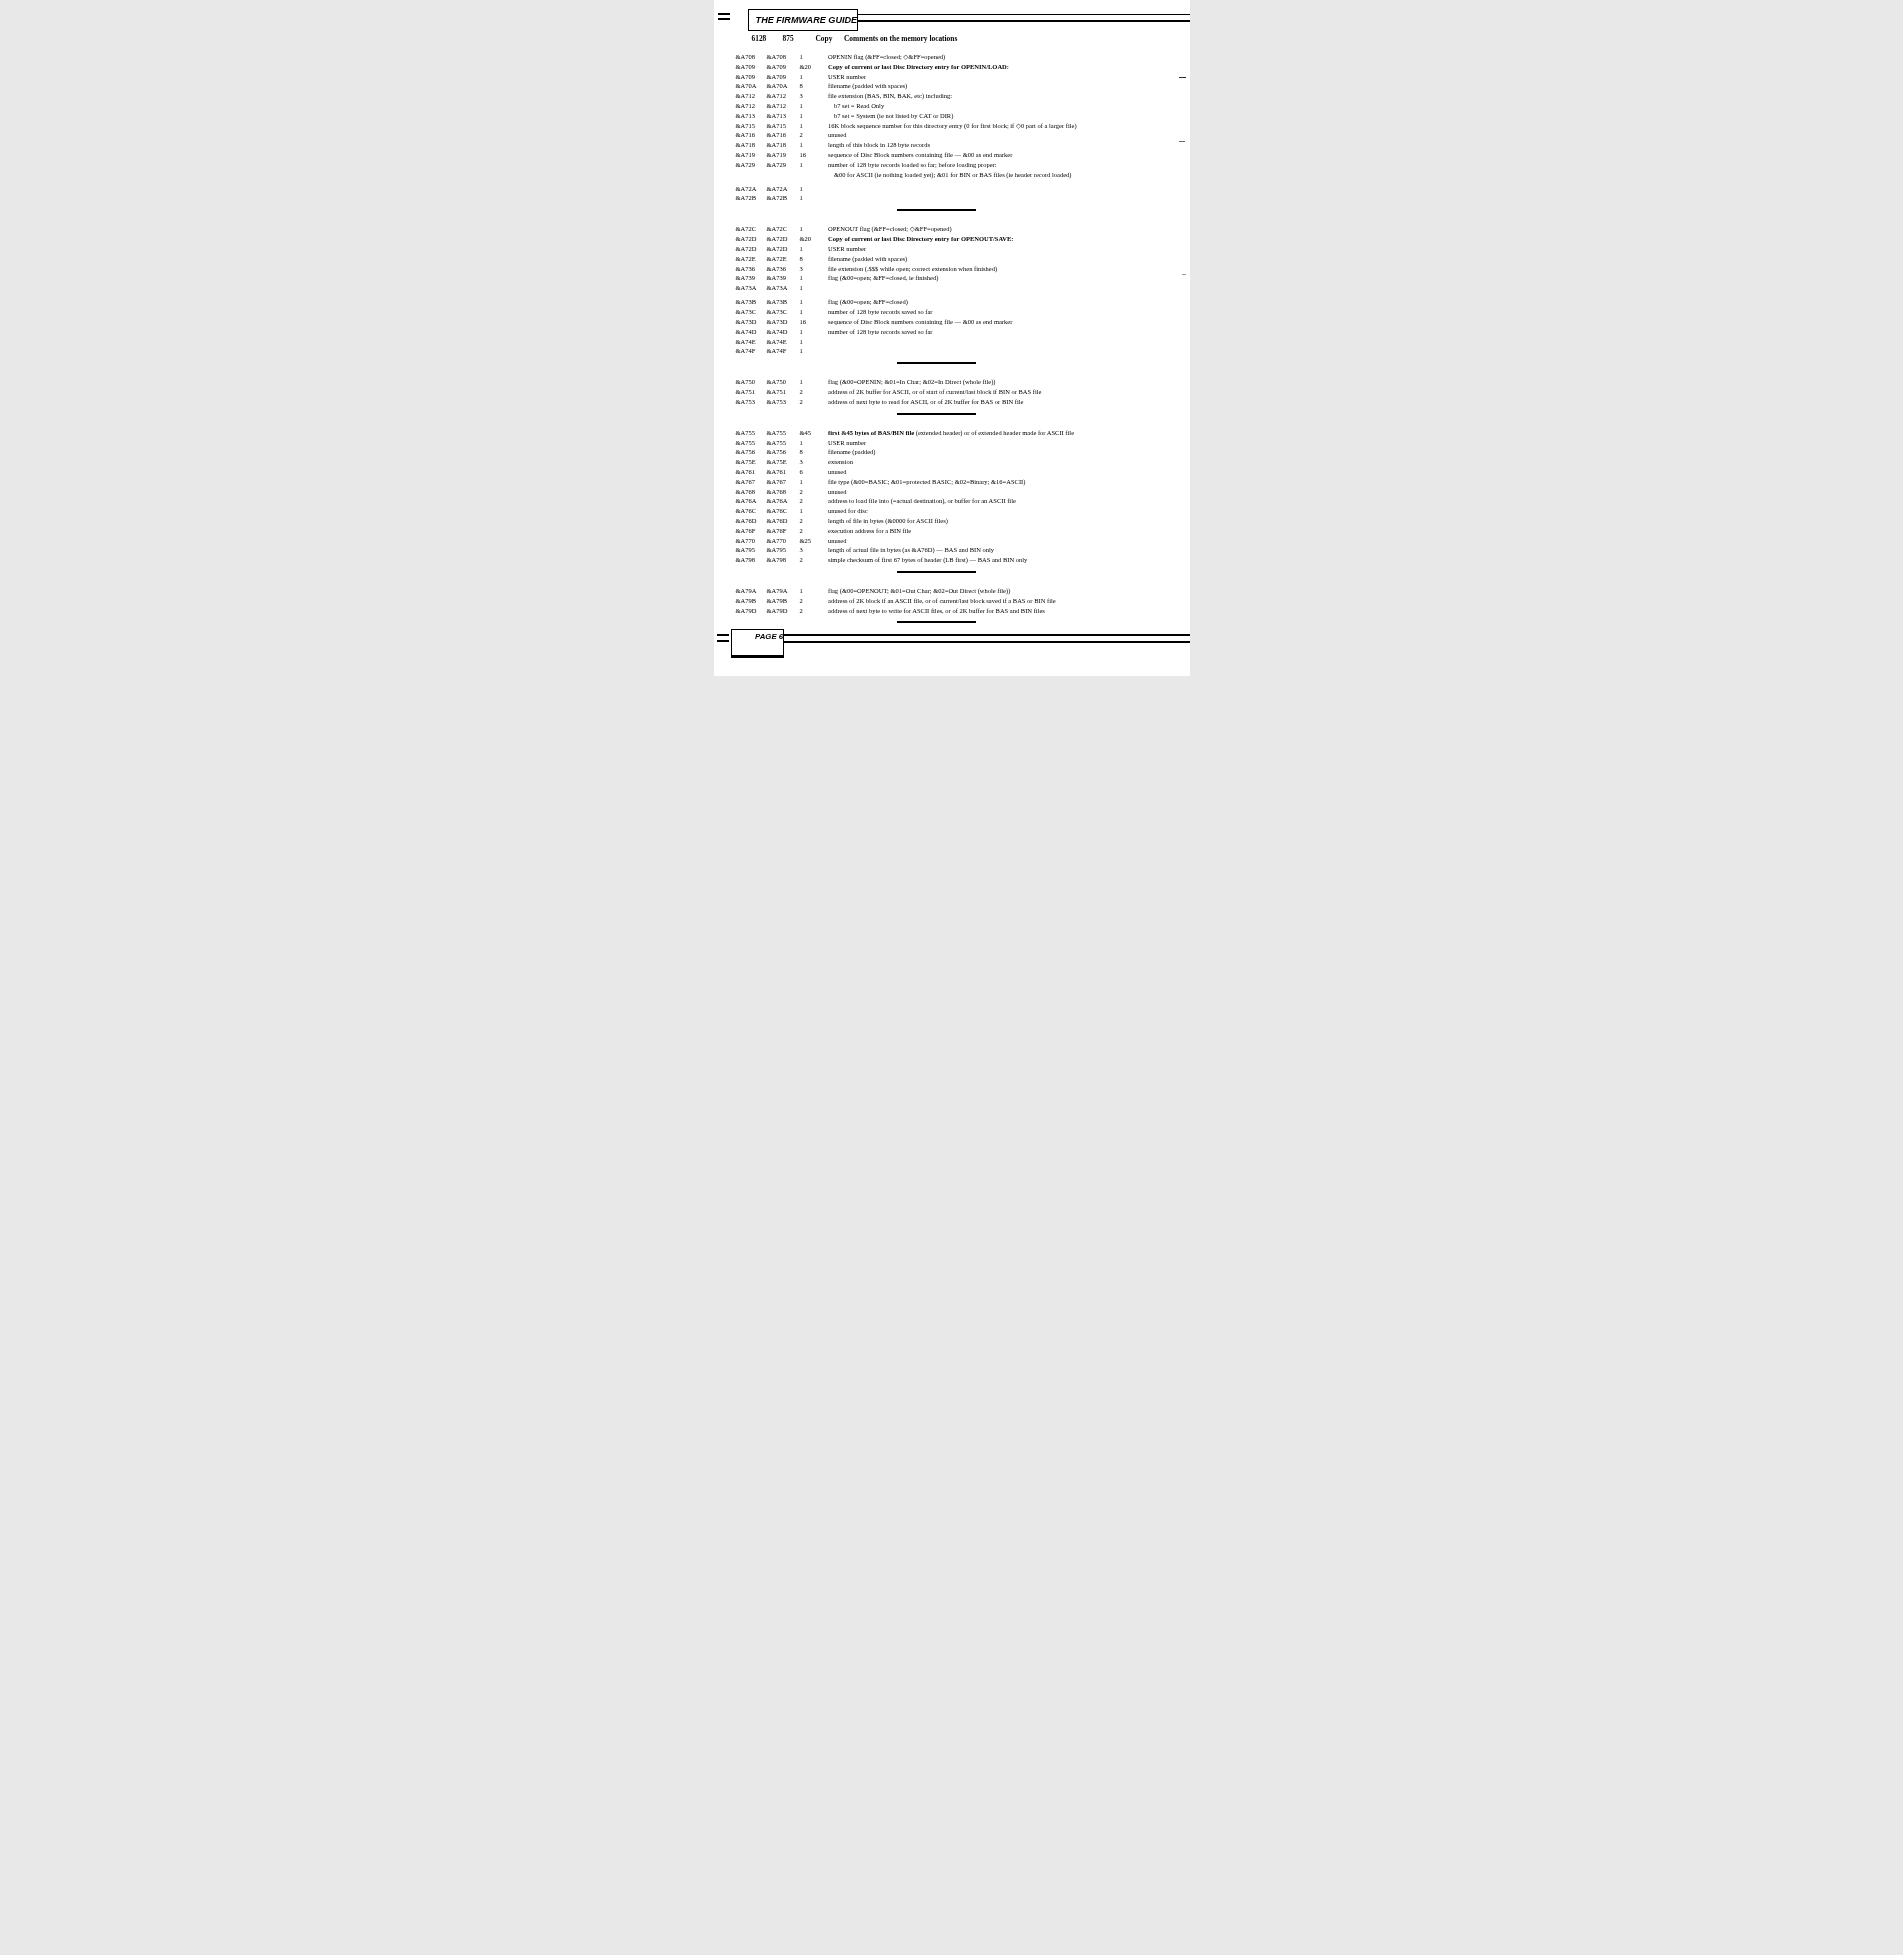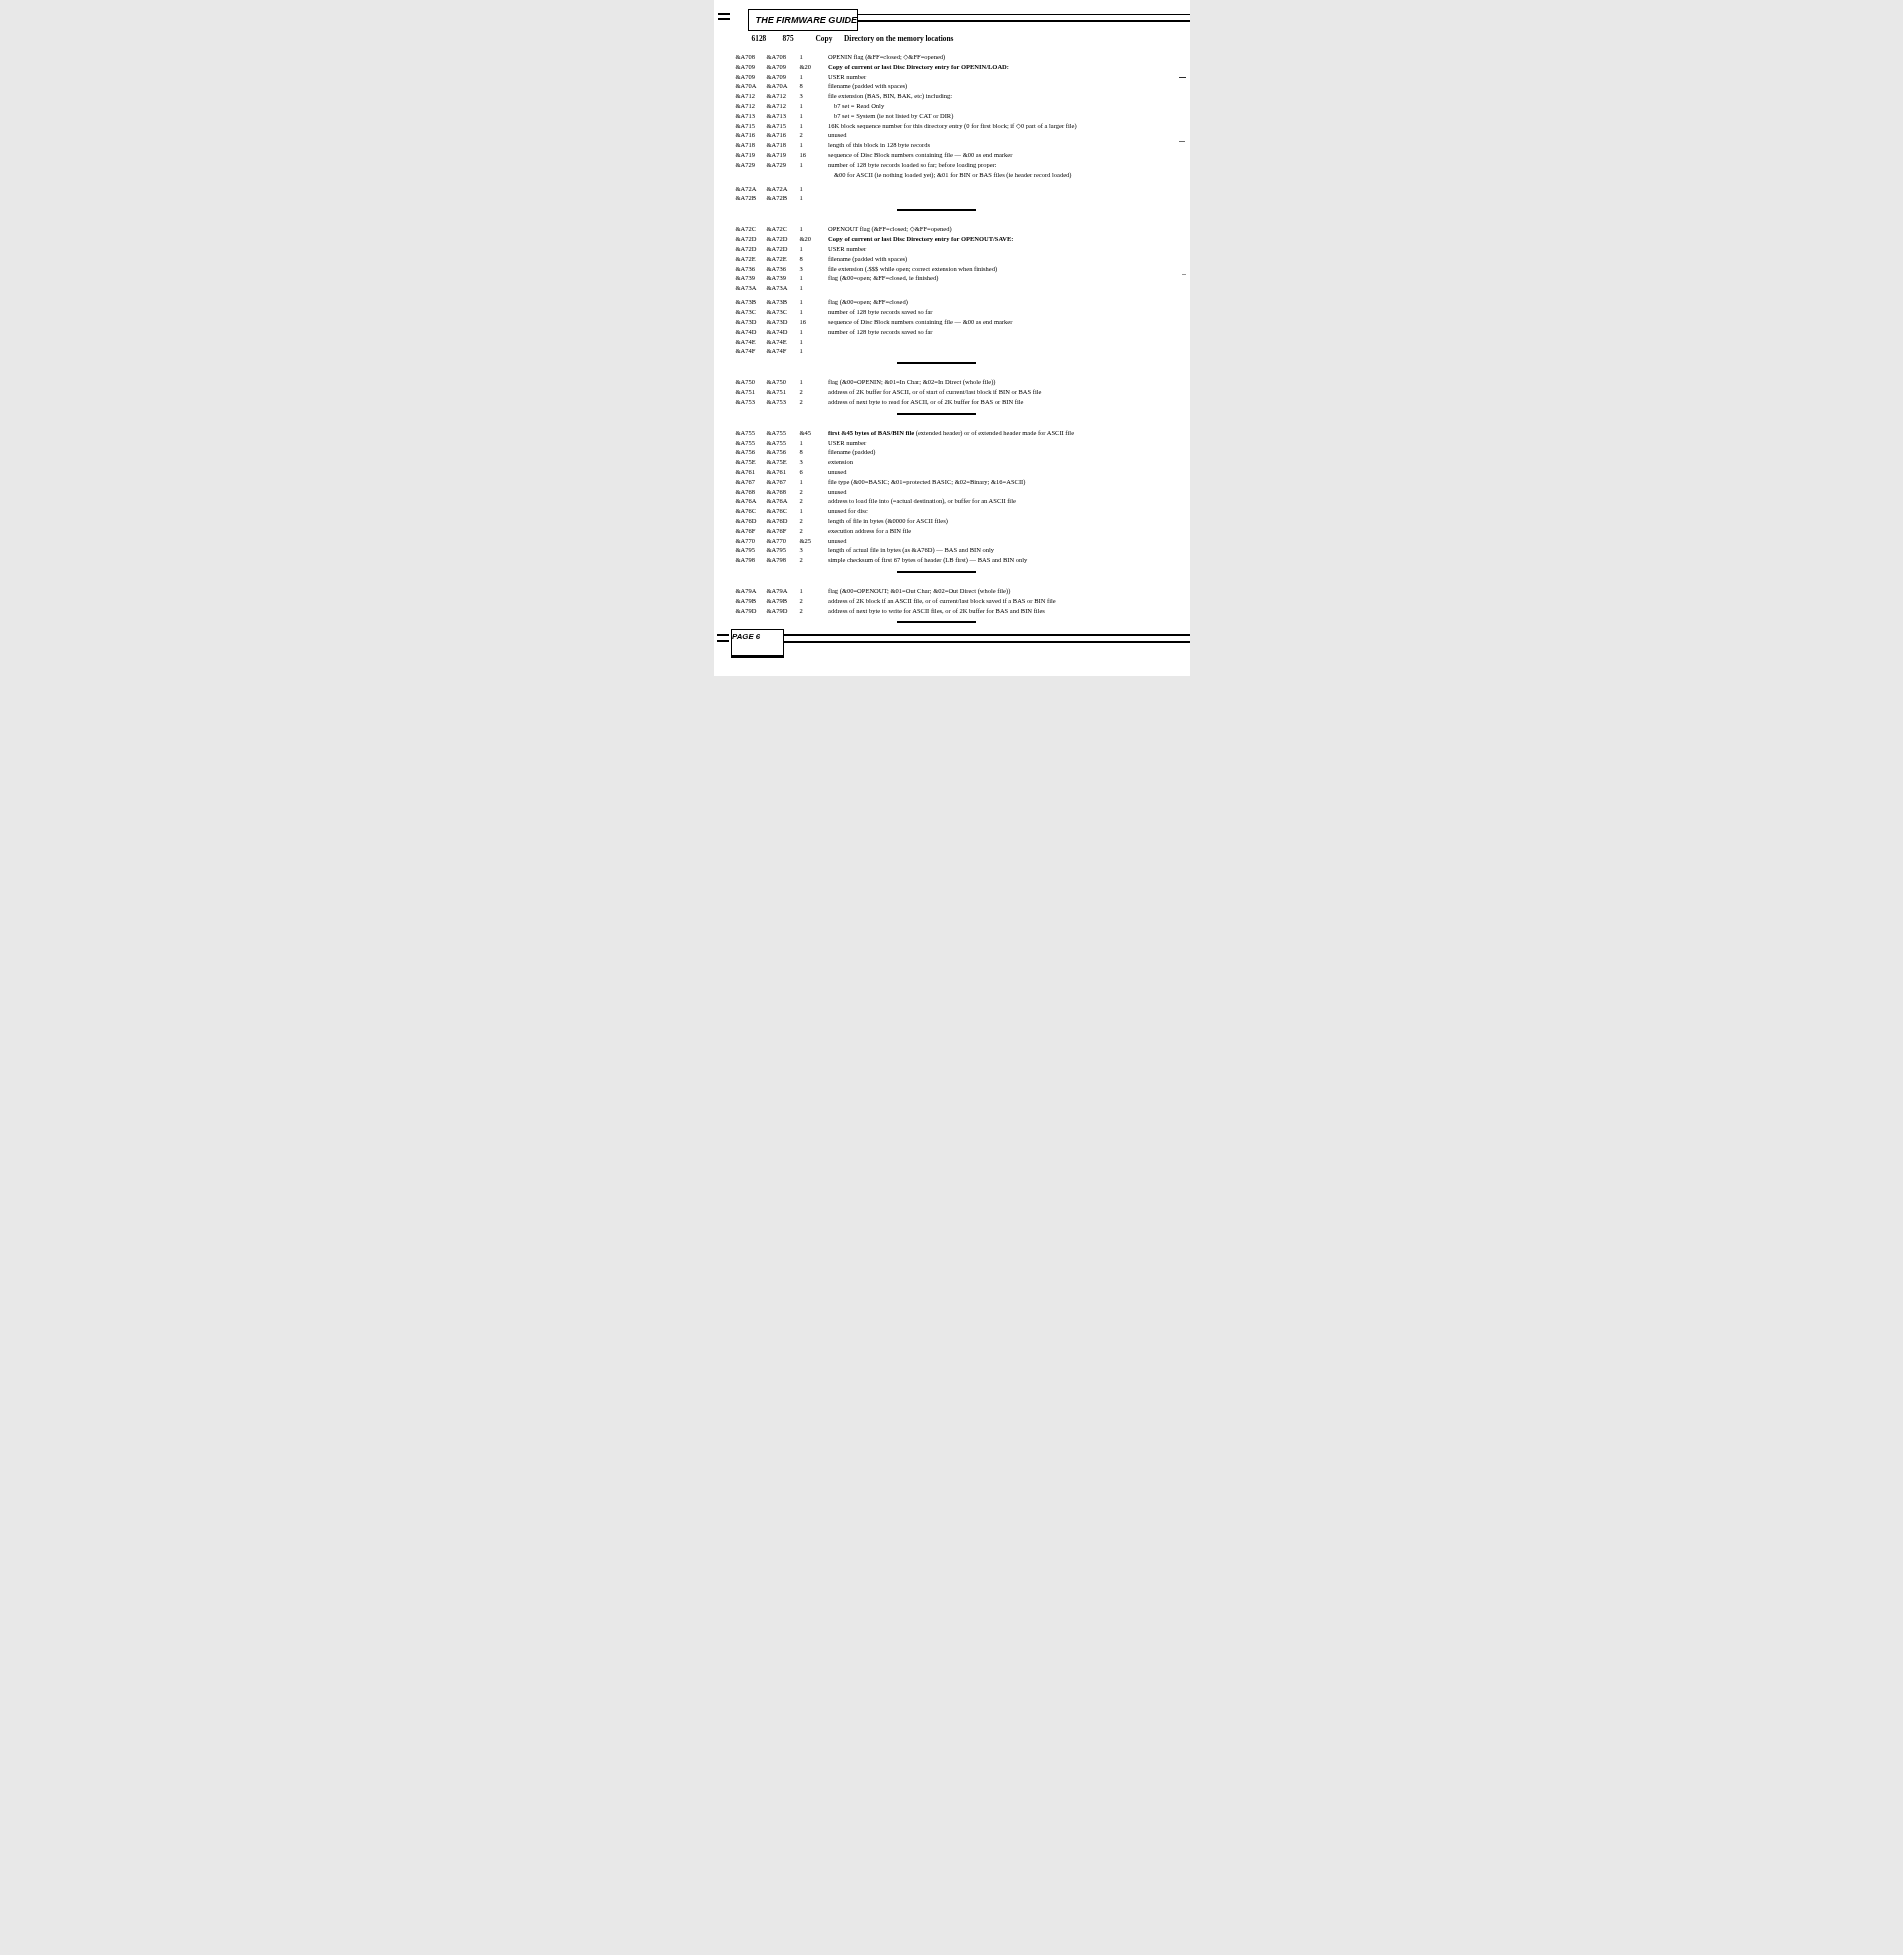--- a/index.html
+++ b/index.html
@@ -42,21 +42,21 @@
   .cell.comment.indent,.cell.comment.cont{padding-left:5.9px;}
   .bold,.row .cell b{font-weight:bold;}
   .divider{
     width:79px;height:2px;background:#000;
     margin:5.9px 0 13.3px 161px;
   }
   
   .footer-box{
     position:absolute;left:17.6px;top:629px;width:51px;height:23px;
     border:1.2px solid #000;border-bottom-width:3.5px;
-    display:flex;align-items:flex-start;justify-content:flex-start;
+    display:flex;align-items:flex-start;justify-content:flex-end;
     padding-top:2px;background:#fff;z-index:2;
   }
   .footer-title{
     font-family:"Liberation Sans",sans-serif;
     font-style:italic;font-weight:bold;font-size:7.8px;white-space:nowrap;
   }
   
   .artifact{position:absolute;background:#2a2a2a;}
 </style>
 </head>
@@ -70,21 +70,21 @@
   <div class="rule" style="left:135px;top:20px;width:341px;height:1.6px;"></div>
 
   <div class="header-box">
     <span class="header-title">THE FIRMWARE GUIDE</span>
   </div>
 
   <div class="colhead">
     <span>6128</span>
     <span>875</span>
     <span>Copy</span>
-    <span>Directory on the memory locations</span>
+    <span>Comments on the memory locations</span>
   </div>
 
   <div class="table">
       <div class="section">
         <div class="row">
           <div class="cell">&amp;A708</div>
           <div class="cell">&amp;A708</div>
           <div class="cell">1</div>
           <div class="cell comment">OPENIN flag (&amp;FF=closed; ◇&amp;FF=opened)</div>
         </div>

